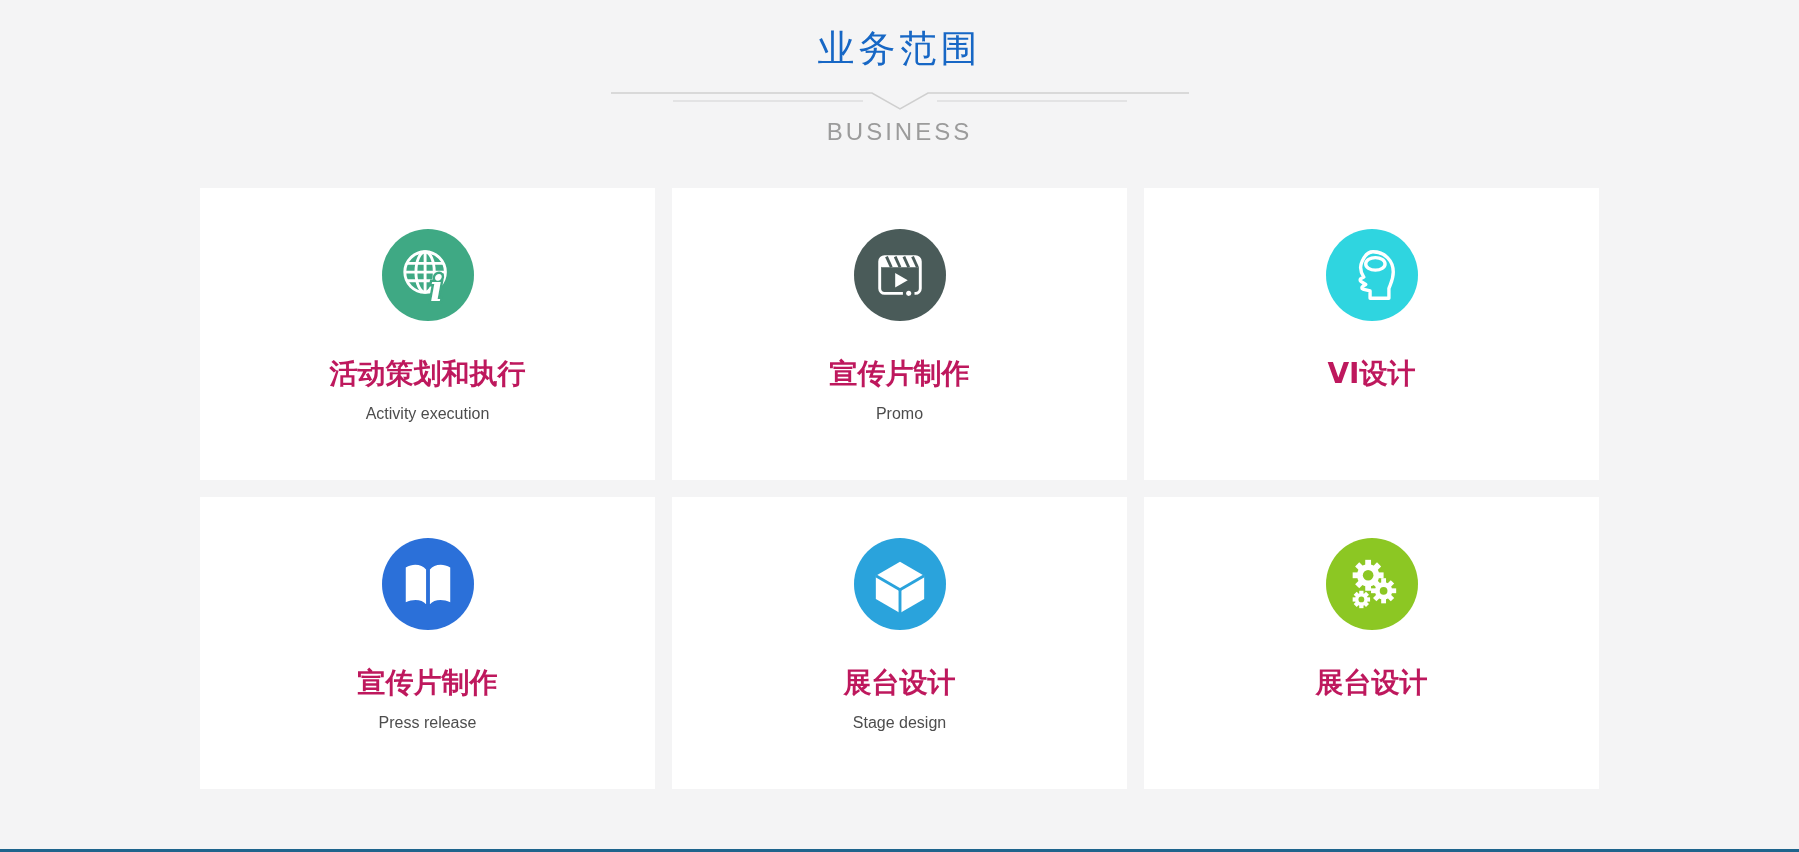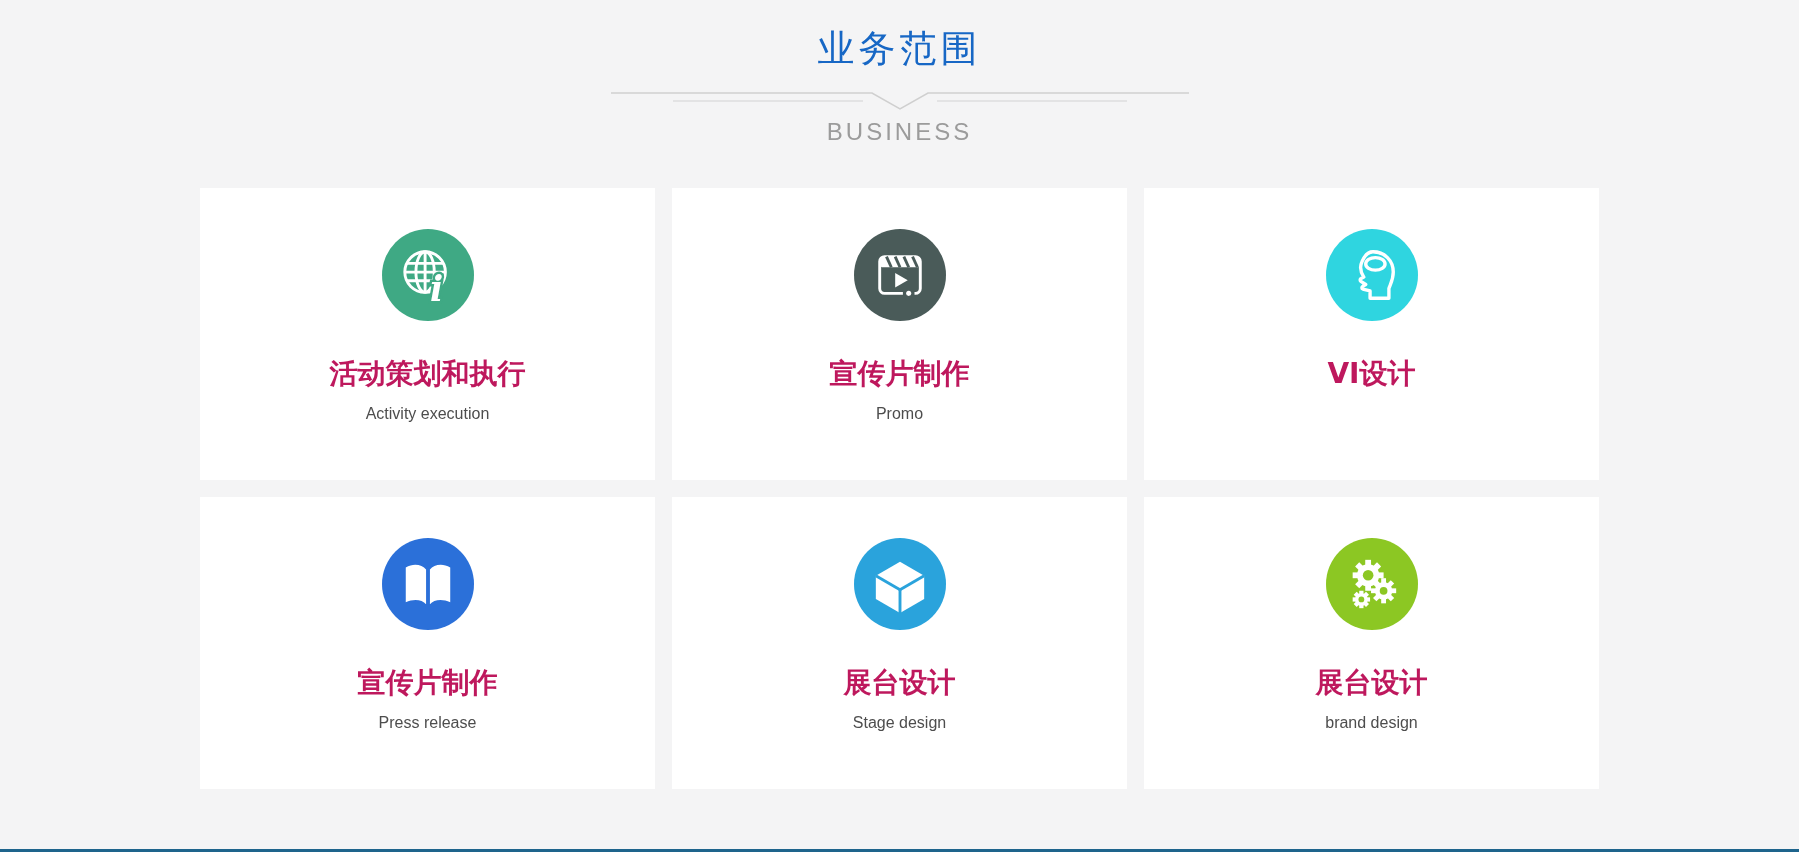--- a/index.html
+++ b/index.html
@@ -188,18 +188,17 @@
           <circle cx="19" cy="46" r="6.5"></circle>
         </g>
         <g fill="#8cc723">
           <circle cx="26" cy="21" r="5.5"></circle>
           <circle cx="42" cy="37" r="4"></circle>
           <circle cx="19" cy="46" r="3"></circle>
         </g>
       </svg>
     </div>
     <div class="card-title">展台设计</div>
-    <div class="card-subtitle">brand design</div>
   </div>
 
 </main>
 
 <div class="bottom-rule" style="background-color: rgb(30, 100, 140);"></div>
 
 </body></html>

